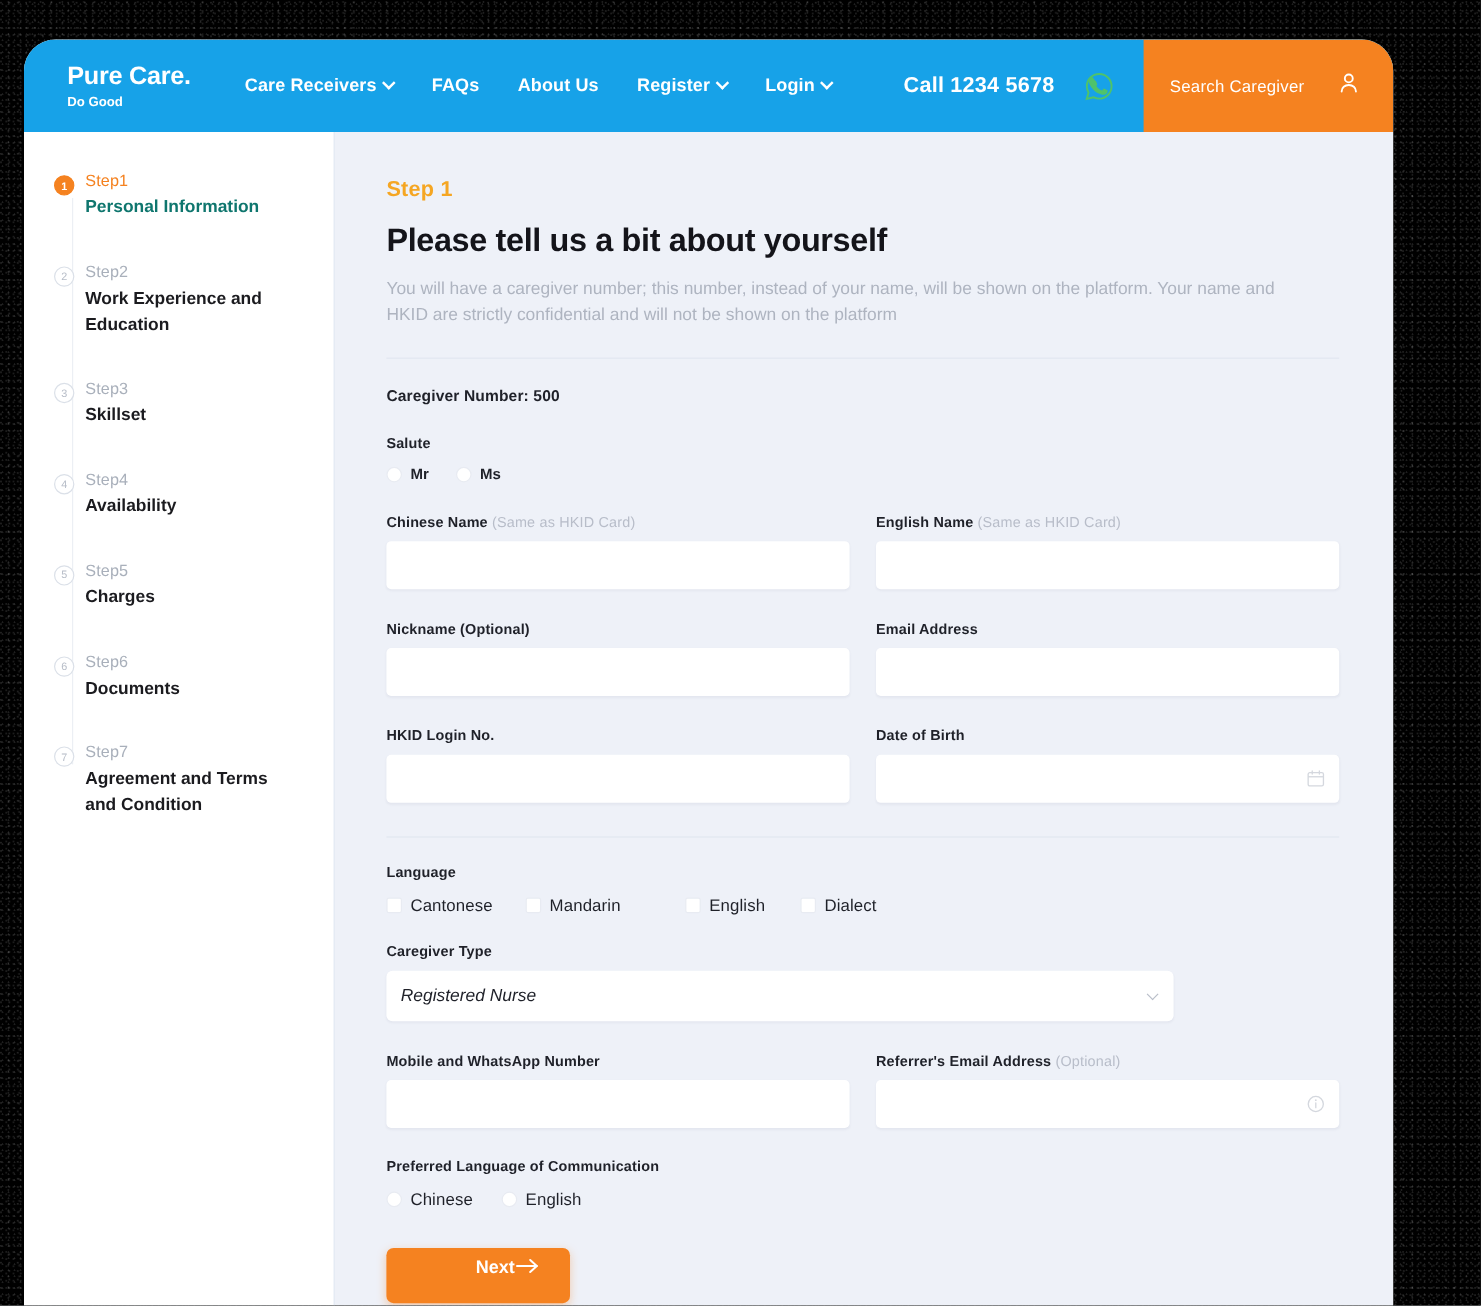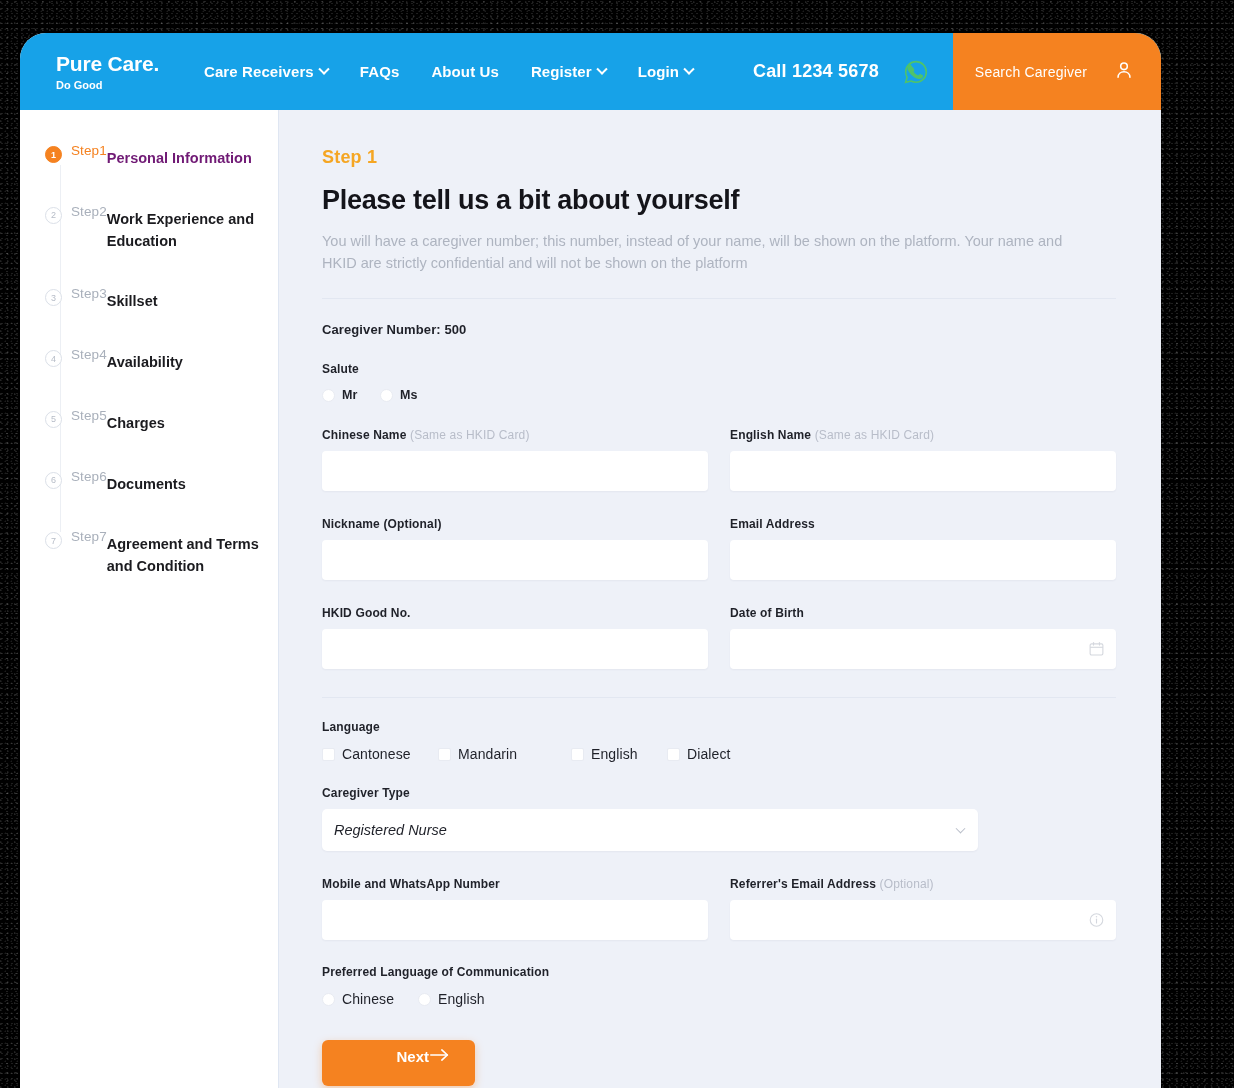--- a/index.html
+++ b/index.html
@@ -184,36 +184,36 @@
     justify-content: center;
     margin-top: 3px;
     z-index: 1;
   }
   .step.active .step-num {
     background: #f58220;
     border-color: #f58220;
     color: #ffffff;
     font-weight: bold;
   }
-  .step-text { display: flex; }
+  .step-text { display: flex; flex-direction: column; }
   .step-label {
     font-size: 13.5px;
     color: #a9b0bb;
     letter-spacing: 0.1px;
   }
   .step.active .step-label { color: #f58220; }
   .step-title {
     font-size: 14.5px;
     font-weight: bold;
     color: #1b1b1f;
     margin-top: 5px;
     line-height: 1.5;
     max-width: 170px;
   }
-  .step.active .step-title { color: #701a75; }
+  .step.active .step-title { color: #0f766e; }
 
   
   .main {
     flex: 1 1 auto;
     background: #eef1f8;
     padding: 37px 45px 0 43px;
     overflow: hidden;
   }
   .eyebrow {
     color: #f5a623;
@@ -535,21 +535,21 @@
           <div class="input"></div>
         </div>
         <div class="col">
           <div class="field-label">Email Address</div>
           <div class="input"></div>
         </div>
       </div>
 
       <div class="row2">
         <div class="col">
-          <div class="field-label">HKID Good No.</div>
+          <div class="field-label">HKID Login No.</div>
           <div class="input"></div>
         </div>
         <div class="col">
           <div class="field-label">Date of Birth</div>
           <div class="input">
             <span class="input-icon">
               <svg width="17" height="17" viewBox="0 0 20 20" aria-hidden="true">
                 <rect x="2.5" y="4" width="15" height="13" rx="1.6" fill="none" stroke="#9aa2b1" stroke-width="1.3"></rect>
                 <line x1="2.5" y1="8" x2="17.5" y2="8" stroke="#9aa2b1" stroke-width="1.3"></line>
                 <line x1="6.5" y1="2.3" x2="6.5" y2="5.4" stroke="#9aa2b1" stroke-width="1.3" stroke-linecap="round"></line>

